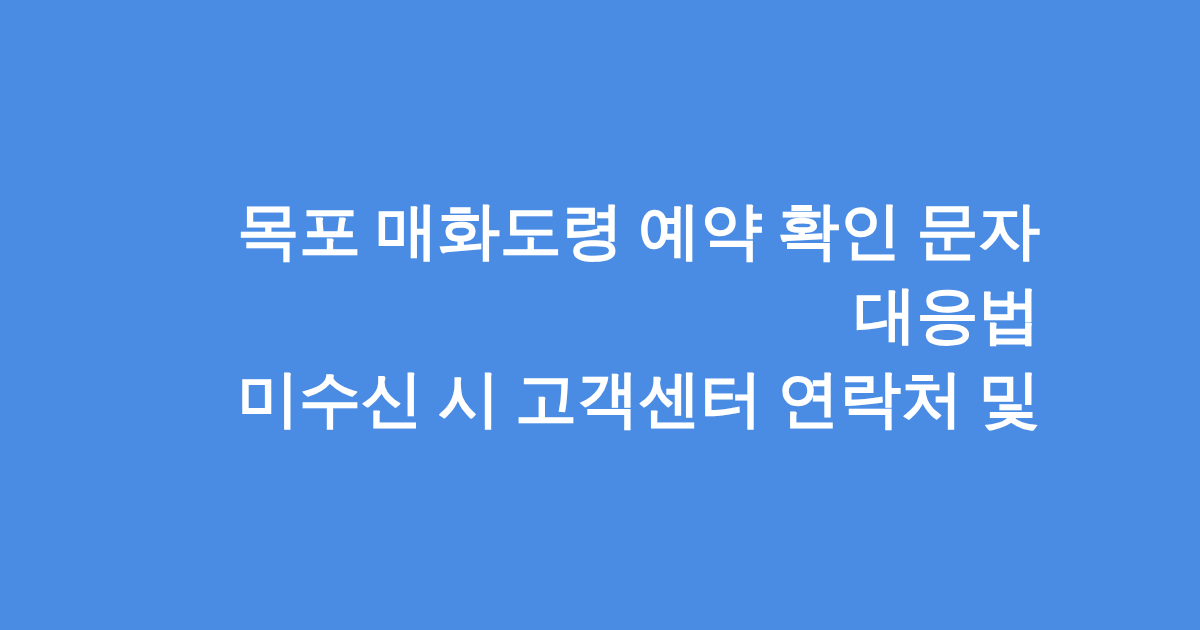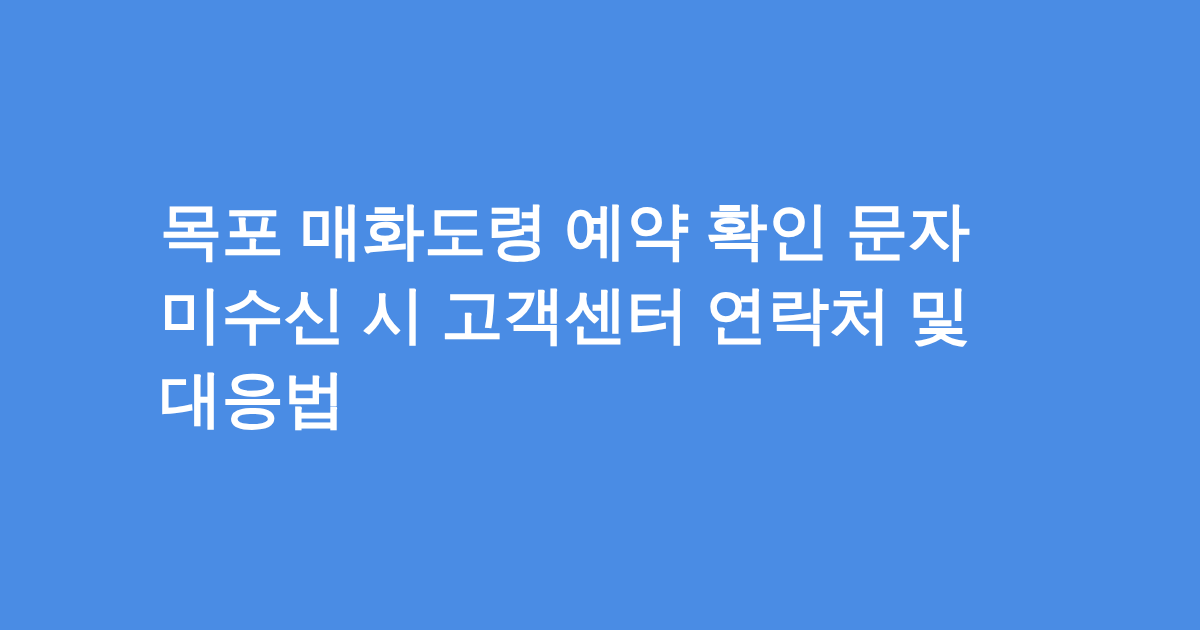--- a/index.html
+++ b/index.html
@@ -34,30 +34,31 @@
   }
 
   .title-line {
     display: block;
     color: #ffffff;
     font-size: 62px;
     line-height: 84px;
     font-weight: 700;
     letter-spacing: -0.2px;
     white-space: nowrap;
-    text-align: left;
+    text-align: right;
+    font-family: Liberation Serif, serif;
   }
 </style>
 </head>
 <body>
 
 <div id="og-card">
 
   <div id="title-block">
 
     <span class="title-line">목포 매화도령 예약 확인 문자</span>
 
+    <span class="title-line">대응법</span>
+
     <span class="title-line">미수신 시 고객센터 연락처 및</span>
-
-    <span class="title-line">대응법</span>
 
   </div>
 </div>
 
 </body></html>

